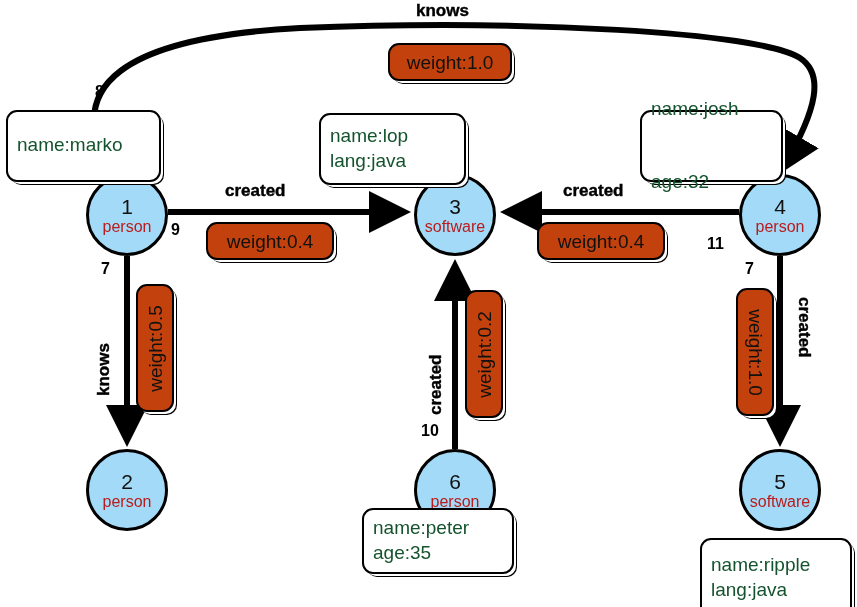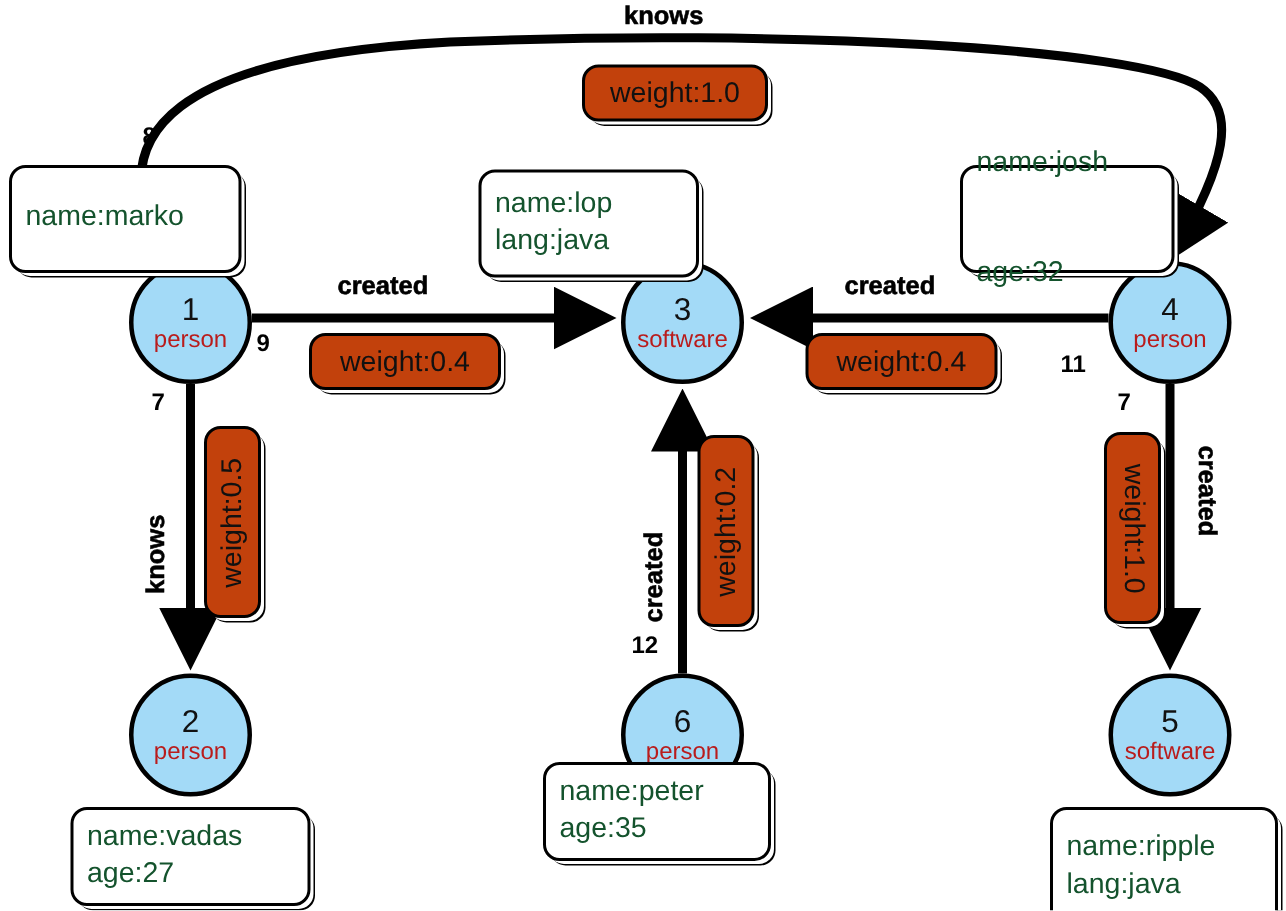--- a/index.html
+++ b/index.html
@@ -162,24 +162,20 @@
 
   <div class="node" style="left:414px; top:449px; width:82px; height:82px;">
     <div class="nid">6</div>
     <div class="nlabel">person</div>
   </div>
 
   <div class="propbox" style="left:6px; top:110px; width:155px; height:72px;">
     <div class="pline">name:marko</div>
   </div>
 
-  <div class="propbox" style="left:47px; top:538px; width:160px; height:66px;">
-    <div class="pline">name:vadas</div>
-    <div class="pline">age:27</div>
-  </div>
 
   <div class="propbox" style="left:319px; top:113px; width:147px; height:72px;">
     <div class="pline">name:lop</div>
     <div class="pline">lang:java</div>
   </div>
 
   <div class="propbox" style="left:640px; top:110px; width:143px; height:72px;gap:48px;">
     <div class="pline">name:josh</div>
     <div class="pline">age:32</div>
   </div>
@@ -252,20 +248,20 @@
 
   <div class="eid" style="left:707px; top:224px;margin-top:12px;">
     <span>11</span>
   </div>
 
   <div class="eid" style="left:101px; top:261px;">
     <span>7</span>
   </div>
 
   <div class="eid" style="left:421px; top:423px;">
-    <span>12</span>
+    <span>10</span>
   </div>
 
   <div class="eid" style="left:745px; top:261px;">
     <span>7</span>
   </div>
 
 </div>
 
 </body></html>

